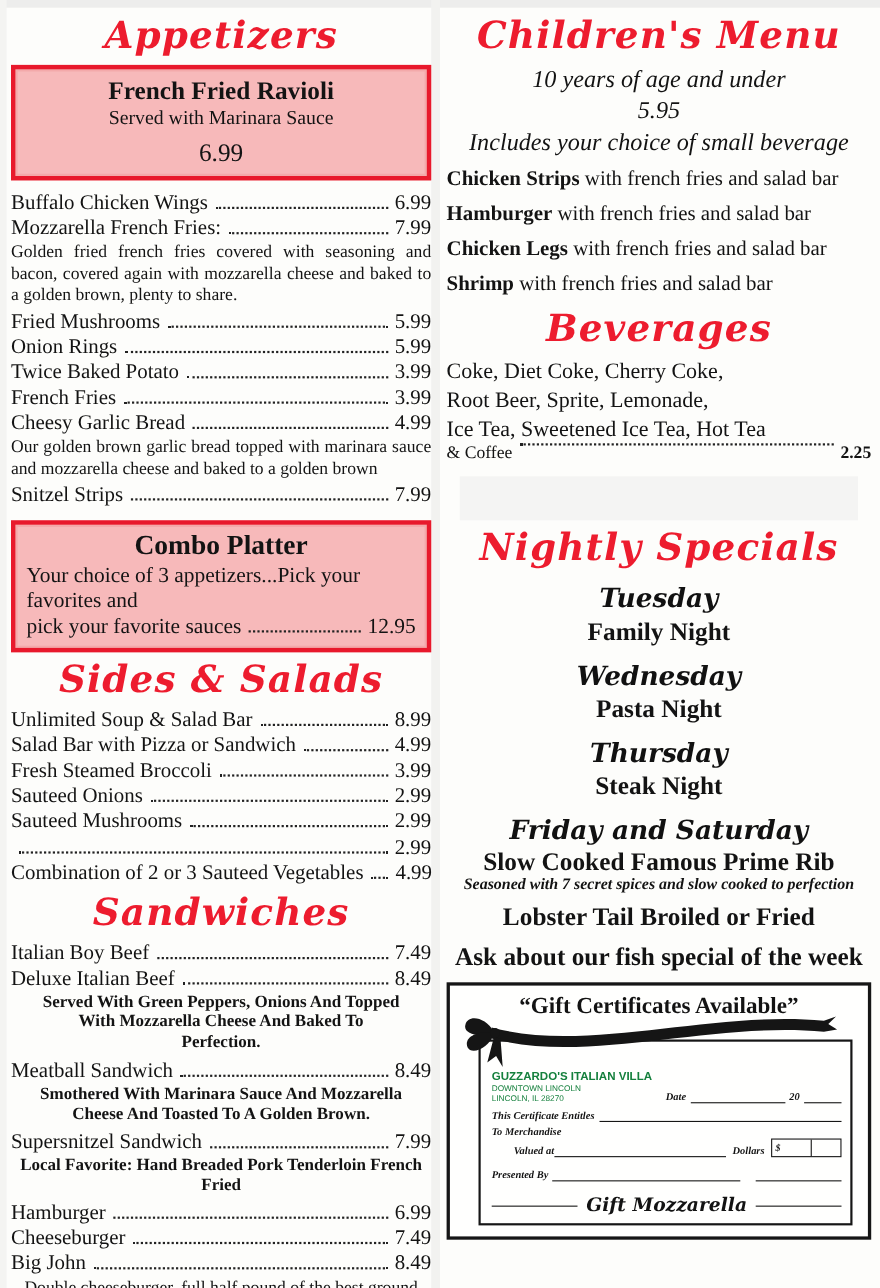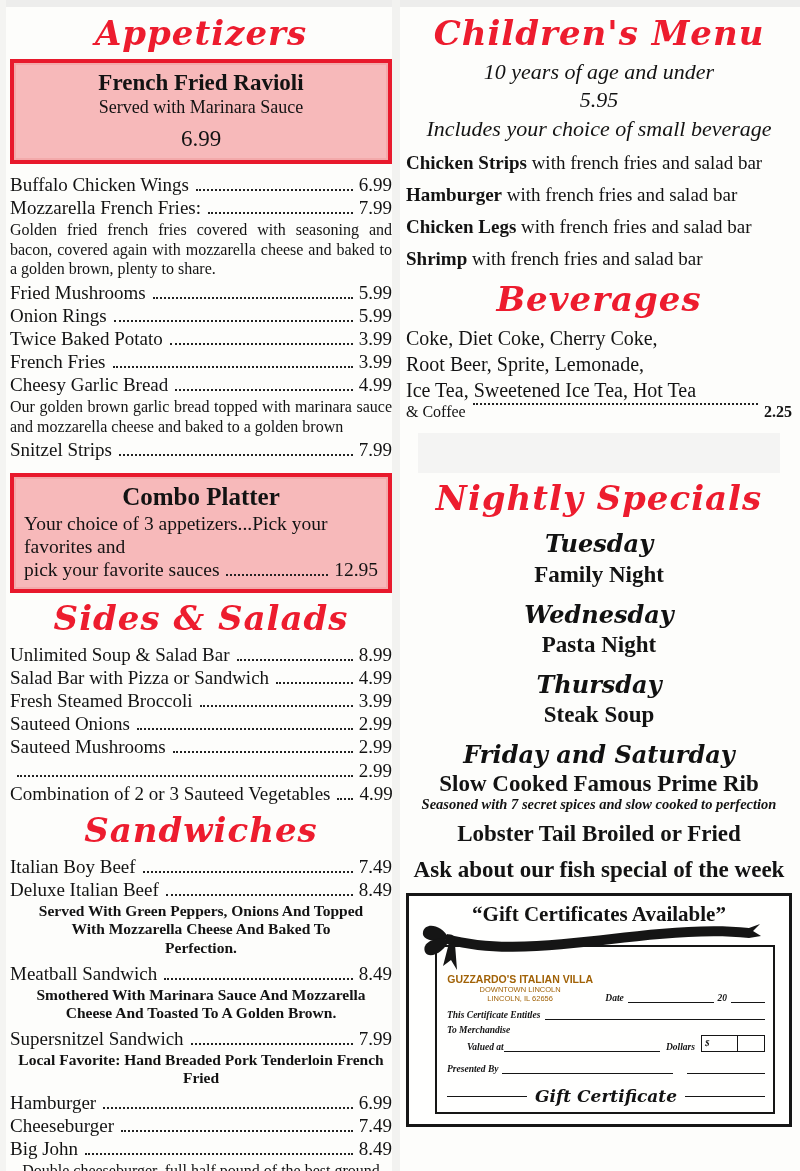--- a/index.html
+++ b/index.html
@@ -81,21 +81,21 @@
   .gift-banner { text-align:center; font-weight:bold; font-size:21px; position:relative; z-index:2; padding-top:2px; }
   .ribbon-svg { position:absolute; left:4px; top:18px; width:352px; height:60px; z-index:3; pointer-events:none; }
   .cert {
     border:2px solid #161616;
     margin:18px 6px 0 18px;
     padding:26px 8px 6px 10px;
     background:#fffffe;
     position:relative;
   }
   .cert-top { display:flex; align-items:flex-end; }
-  .cert-co { width:46%; text-align:center; font-family:"Liberation Sans", sans-serif; color:#a16207; }
+  .cert-co { width:46%; text-align:left; font-family:"Liberation Sans", sans-serif; color:#15803d; }
   .co-name { font-weight:bold; font-size:10.5px; line-height:1.15; }
   .co-addr { font-size:7.5px; line-height:1.2; }
   .cert-lbl { font-style:italic; font-weight:bold; font-size:9.5px; white-space:nowrap; }
   .ul { border-bottom:1px solid #161616; height:10px; }
   .grow { flex:1; }
   .cert-row { display:flex; align-items:flex-end; margin-top:7px; }
   .cert-date { flex:1; display:flex; align-items:flex-start; padding-left:12px; gap:4px; }
   .dollar-box { border:1.5px solid #161616; width:64px; height:17px; display:flex; margin-left:6px; }
   .dollar-box .d1 { width:58%; border-right:1.5px solid #161616; font-size:9px; font-style:italic; font-weight:bold; padding:2px 0 0 3px; }
   .cert-script-row { display:flex; align-items:center; margin-top:12px; gap:8px; }
@@ -288,21 +288,21 @@
   <div class="gray-blank"></div>
 
   <div class="h-script">Nightly Specials</div>
 
   <div>
     <div class="day scriptish">Tuesday</div>
     <div class="day-special">Family Night</div>
     <div class="day scriptish">Wednesday</div>
     <div class="day-special">Pasta Night</div>
     <div class="day scriptish">Thursday</div>
-    <div class="day-special">Steak Soup</div>
+    <div class="day-special">Steak Night</div>
     <div class="day scriptish">Friday and Saturday</div>
     <div class="day-special" style="margin-top:1px;">Slow Cooked Famous Prime Rib</div>
     <div class="weekend-note">Seasoned with 7 secret spices and slow cooked to perfection</div>
     <div class="day-special" style="margin-top:7px;">Lobster Tail Broiled or Fried</div>
     <div class="day-special" style="margin-top:8px;">Ask about our fish special of the week</div>
   </div>
 
   <div class="gift-outer">
     <div class="gift-banner">“Gift Certificates Available”</div>
     <svg class="ribbon-svg" viewBox="0 0 352 60">
@@ -310,21 +310,21 @@
       <path d="M36,24 C28,10 12,8 10,18 C8,26 24,30 36,24 Z" fill="#151515"></path>
       <path d="M36,26 C24,22 8,28 12,38 C16,46 32,38 36,26 Z" fill="#151515"></path>
       <circle cx="37" cy="25" r="4.5" fill="#151515"></circle>
       <path d="M36,29 L30,52 L38,46 L44,56 L42,30 Z" fill="#151515"></path>
     </svg>
     <div class="cert">
       <div class="cert-top">
         <div class="cert-co">
           <div class="co-name">GUZZARDO'S ITALIAN VILLA</div>
           <div class="co-addr">DOWNTOWN LINCOLN</div>
-          <div class="co-addr">LINCOLN, IL 62656</div>
+          <div class="co-addr">LINCOLN, IL 28270</div>
         </div>
         <div class="cert-date">
           <span class="cert-lbl">Date</span>
           <span class="ul grow"></span>
           <span class="cert-lbl">20</span>
           <span class="ul" style="width:34px;"></span>
         </div>
       </div>
       <div class="cert-row">
         <span class="cert-lbl">This Certificate Entitles</span>
@@ -343,19 +343,19 @@
         </span>
       </div>
       <div class="cert-row" style="margin-top:12px;">
         <span class="cert-lbl">Presented By</span>
         <span class="ul grow" style="margin-left:4px;"></span>
         <span style="width:14px;"></span>
         <span class="ul" style="width:78px;"></span>
       </div>
       <div class="cert-script-row">
         <span class="sideline"></span>
-        <span class="cert-script">Gift Certificate</span>
+        <span class="cert-script">Gift Mozzarella</span>
         <span class="sideline"></span>
       </div>
     </div>
   </div>
 
 </div>
 
 </body></html>

